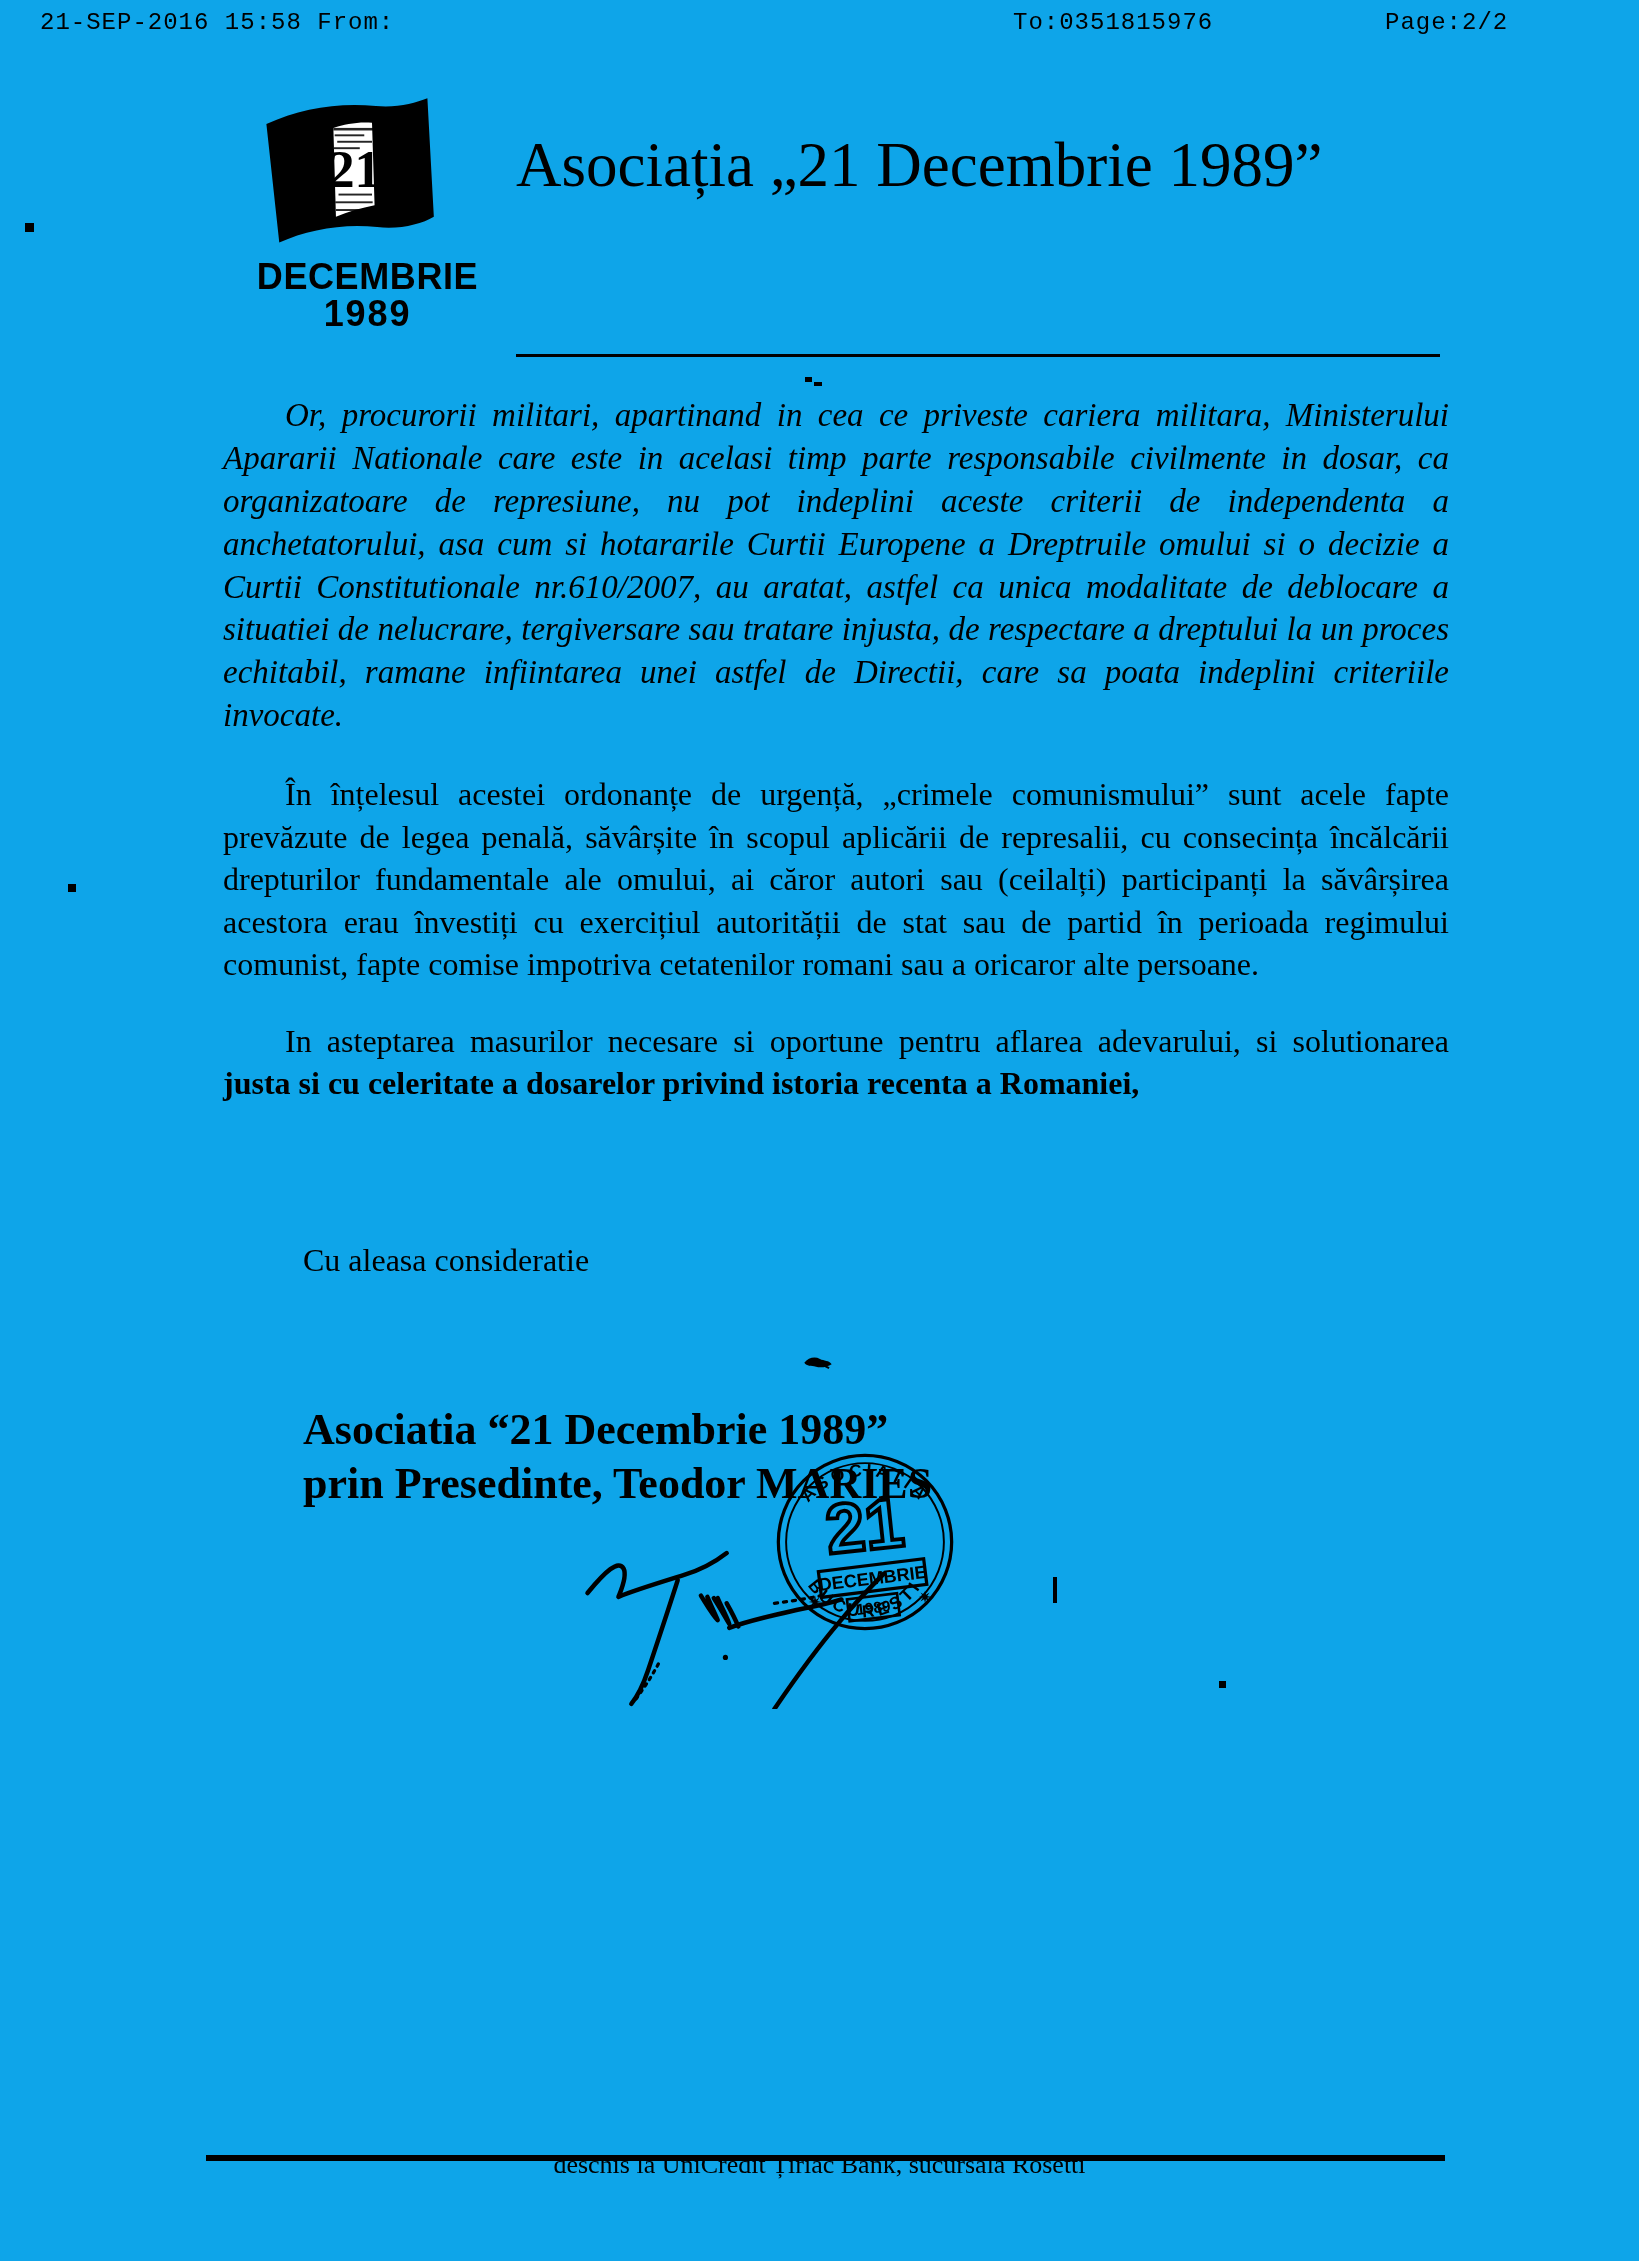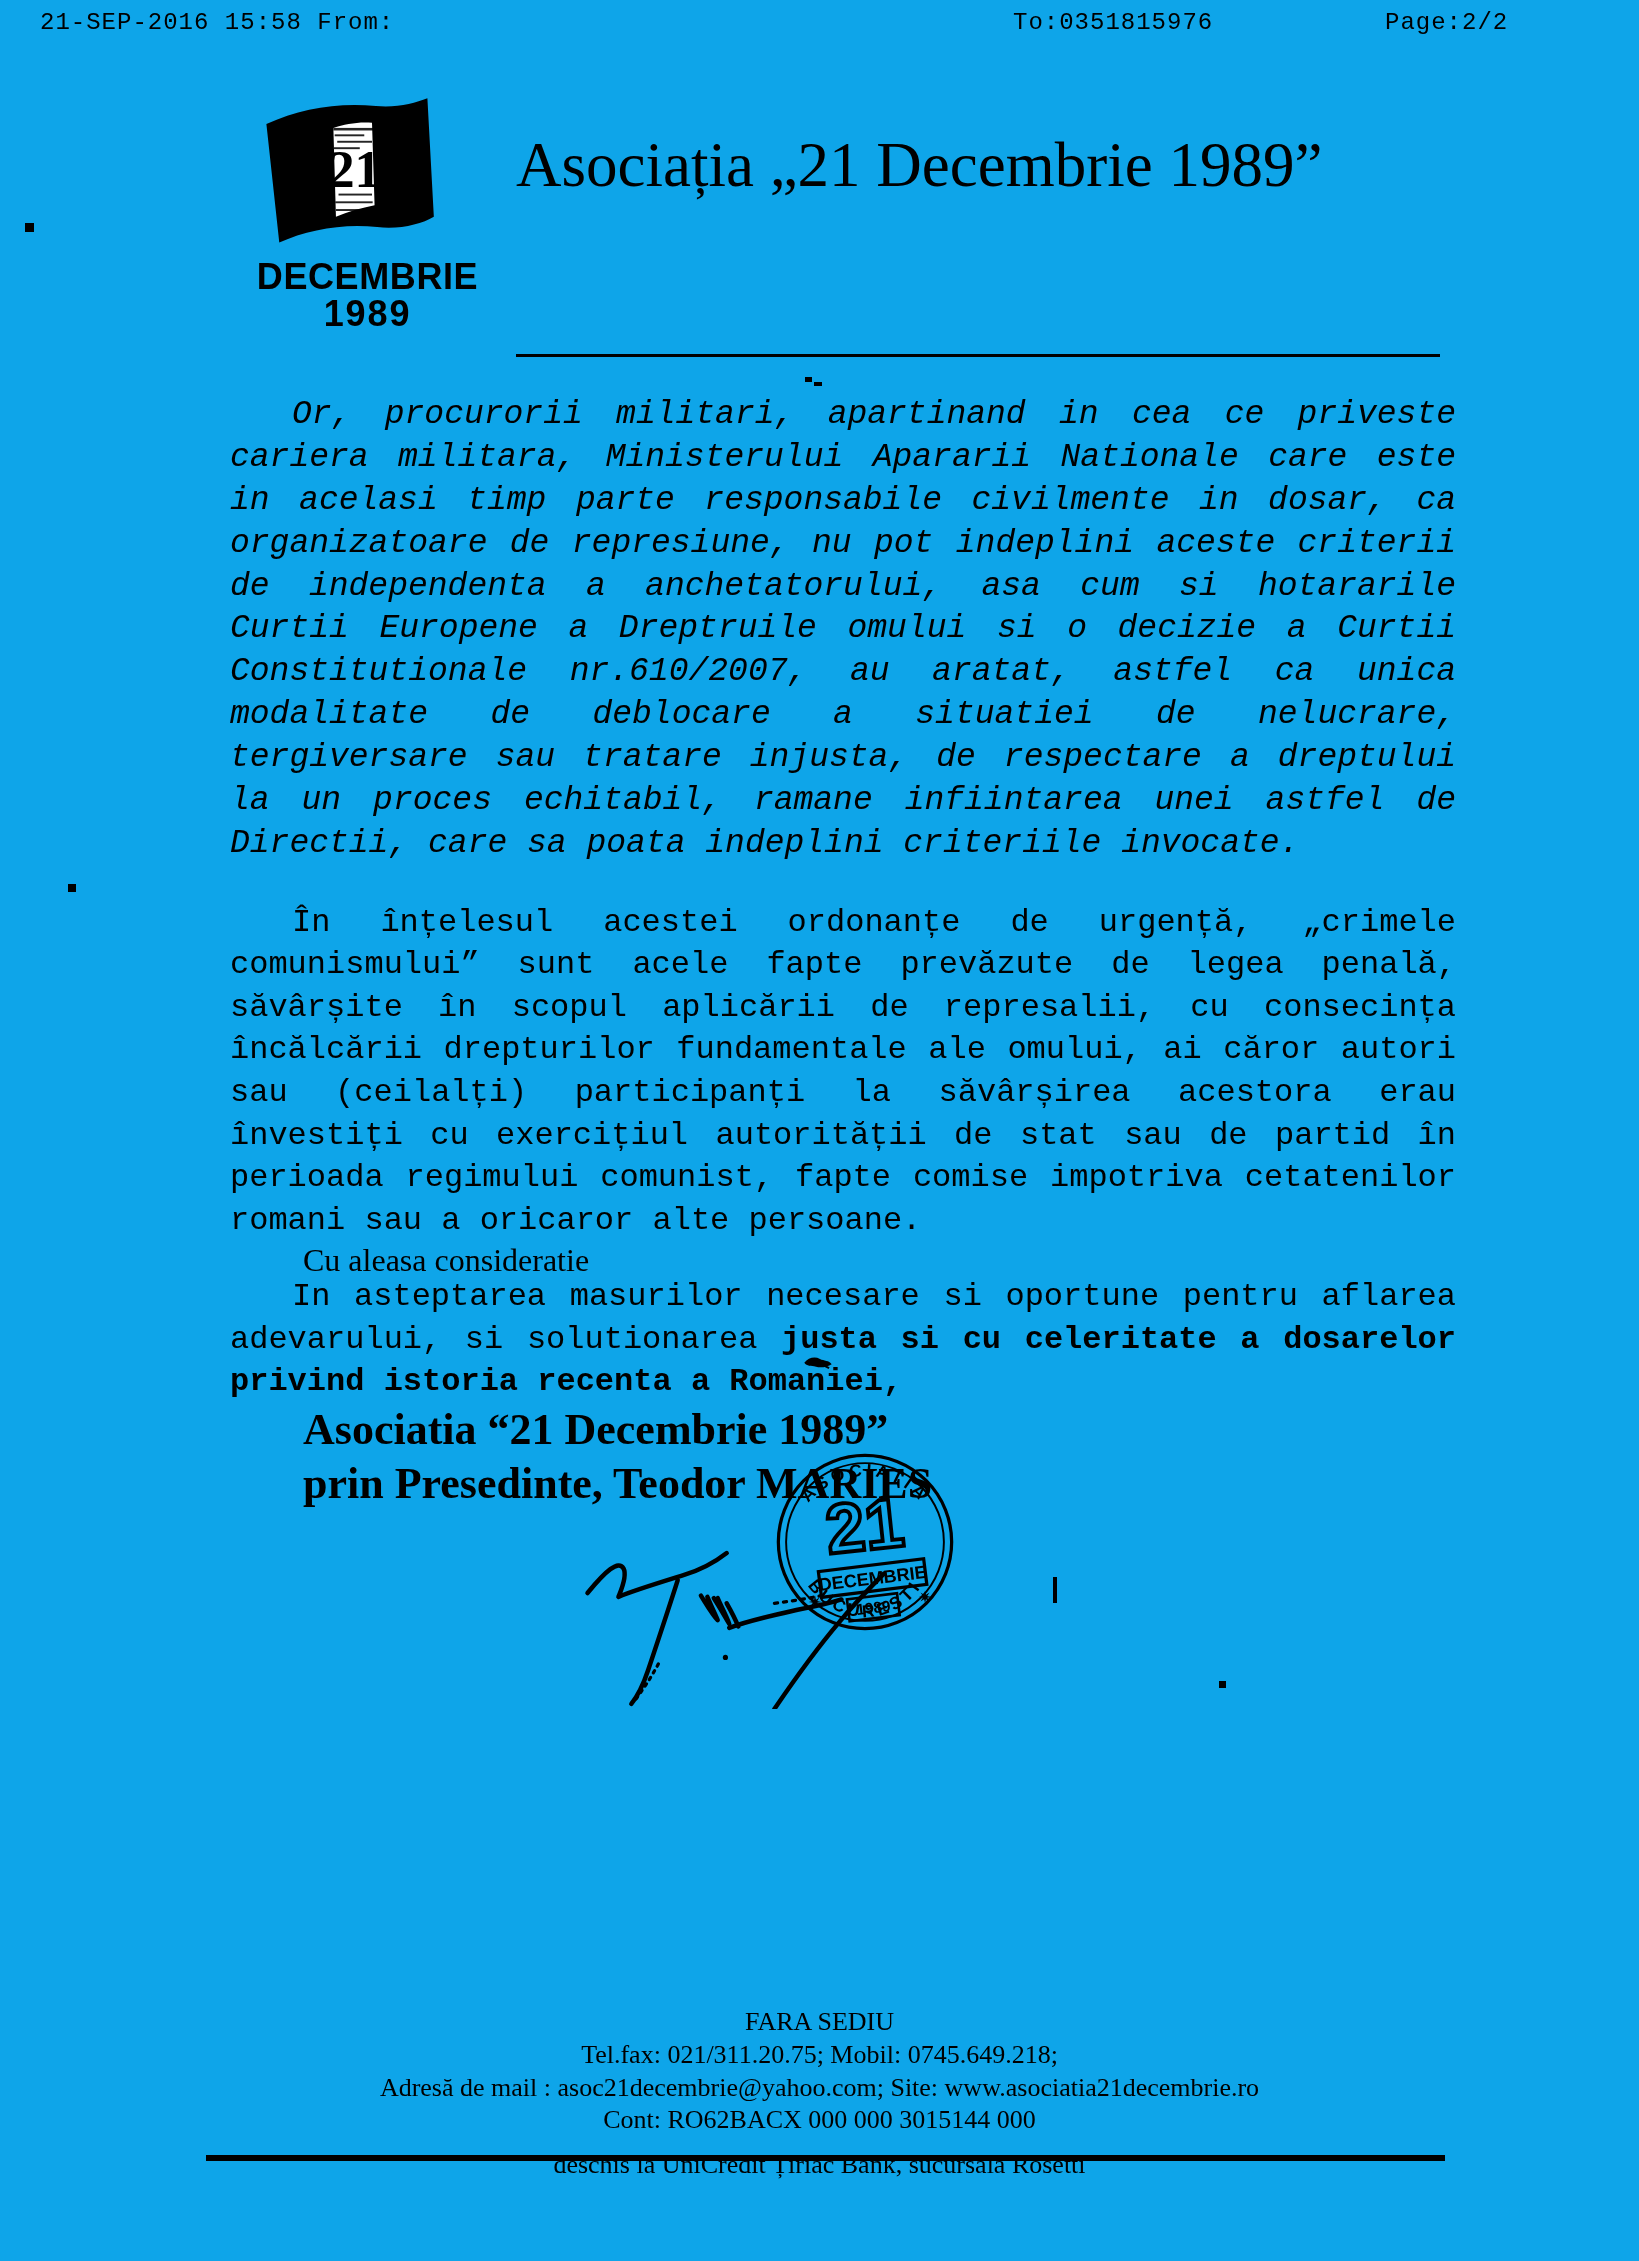--- a/index.html
+++ b/index.html
@@ -95,24 +95,23 @@
     left: 516px;
     top: 257px;
     width: 924px;
     height: 2.6px;
     background: #000;
   }
 
   
   .body-area {
     position: absolute;
-    left: 230px;
+    left: 223px;
     top: 394px;
     width: 1226px;
-    font-family: Liberation Mono, monospace;
   }
   p.para {
     margin: 0 0 19.4px 0;
     text-align: justify;
     text-justify: inter-word;
     font-size: 32px;
     line-height: 1.33;
     text-indent: 62px;
     color: #000;
   }
@@ -328,23 +327,17 @@
       <g transform="rotate(-7 162 252)">
         <rect x="124" y="234" width="78" height="34" fill="none" stroke="#000" stroke-width="4"></rect>
         <text x="163" y="260" text-anchor="middle" font-family="Liberation Sans, sans-serif" font-size="24" font-weight="bold" fill="#000">1989</text>
       </g>
 
       <text x="62" y="252" font-family="Liberation Sans, sans-serif" font-size="26" fill="#000">✷</text>
       <text x="232" y="244" font-family="Liberation Sans, sans-serif" font-size="26" fill="#000">✷</text>
     </svg>
   </div>
 
-  <div class="footer">
-    <div>FARA SEDIU</div>
-    <div>Tel.fax: 021/311.20.75; Mobil: 0745.649.218;</div>
-    <div>Adresă de mail :  asoc21decembrie@yahoo.com; Site: www.asociatia21decembrie.ro</div>
-    <div>Cont: RO62BACX 000 000 3015144 000</div>
-  </div>
   <div class="footer-last">deschis la UniCredit Țiriac Bank, sucursala Rosetti</div>
   <div class="footer-rule"></div>
 
 </div>
 
 
 </body></html>

